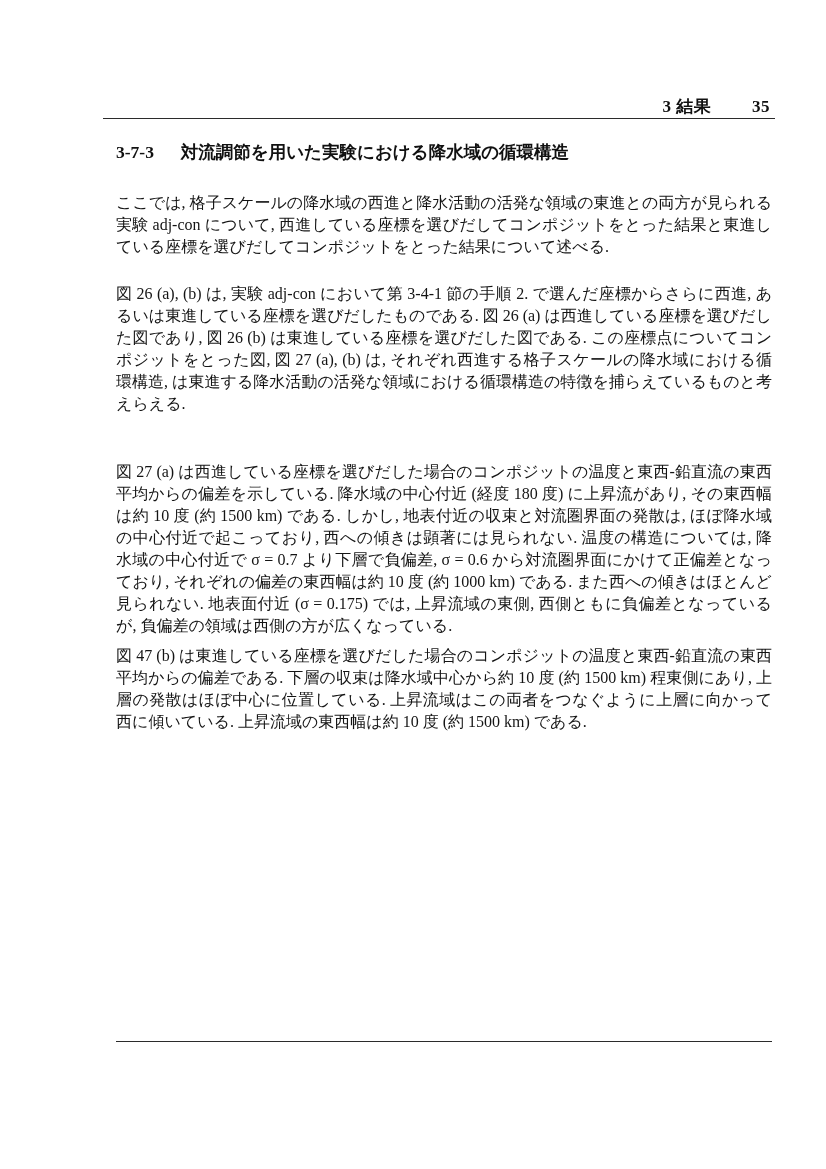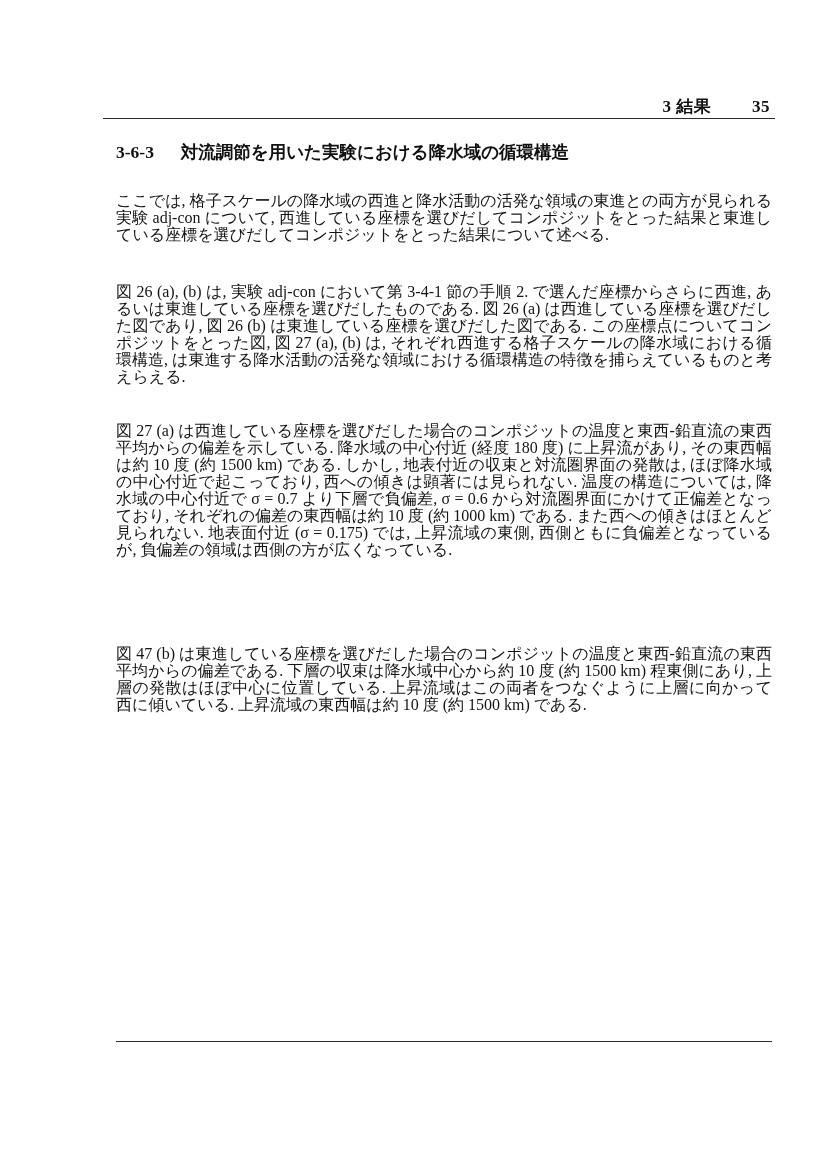--- a/index.html
+++ b/index.html
@@ -57,27 +57,27 @@
   .section-heading .section-number {
     margin-right: 22px;
     font-family: "Liberation Serif", "DejaVu Serif", serif;
   }
   .body-para {
     position: absolute;
     left: 116px;
     width: 656px;
     margin: 0;
     font-size: 16px;
-    line-height: 17px;
+    line-height: 22px;
     text-align: justify;
     color: #141414;
   }
   .para-1 { top: 192px; }
   .para-2 { top: 283px; }
-  .para-3 { top: 422px; }
+  .para-3 { top: 461px; }
   .para-4 { top: 645px; }
   .footer-rule {
     position: absolute;
     top: 1041px;
     left: 116px;
     width: 656px;
     height: 0;
     border-top: 1.8px solid #2b2b2b;
   }
 </style>
@@ -88,21 +88,21 @@
 
   <div class="running-header">
     <span class="chapter-number">3</span>
     <span class="chapter-title">結果</span>
     <span class="page-number">35</span>
   </div>
 
   <div class="header-rule"></div>
 
   <h2 class="section-heading">
-    <span class="section-number">3-6-3</span>
+    <span class="section-number">3-7-3</span>
     <span class="section-title">対流調節を用いた実験における降水域の循環構造</span>
   </h2>
 
   <p class="body-para para-1">ここでは, 格子スケールの降水域の西進と降水活動の活発な領域の東進との両方が見られる実験 adj-con について, 西進している座標を選びだしてコンポジットをとった結果と東進している座標を選びだしてコンポジットをとった結果について述べる.</p>
 
   <p class="body-para para-2">図 26 (a), (b) は, 実験 adj-con において第 3-4-1 節の手順 2. で選んだ座標からさらに西進, あるいは東進している座標を選びだしたものである. 図 26 (a) は西進している座標を選びだした図であり, 図 26 (b) は東進している座標を選びだした図である. この座標点についてコンポジットをとった図, 図 27 (a), (b) は, それぞれ西進する格子スケールの降水域における循環構造, は東進する降水活動の活発な領域における循環構造の特徴を捕らえているものと考えらえる.</p>
 
   <p class="body-para para-3">図 27 (a) は西進している座標を選びだした場合のコンポジットの温度と東西-鉛直流の東西平均からの偏差を示している. 降水域の中心付近 (経度 180 度) に上昇流があり, その東西幅は約 10 度 (約 1500 km) である. しかし, 地表付近の収束と対流圏界面の発散は, ほぼ降水域の中心付近で起こっており, 西への傾きは顕著には見られない. 温度の構造については, 降水域の中心付近で σ = 0.7 より下層で負偏差, σ = 0.6 から対流圏界面にかけて正偏差となっており, それぞれの偏差の東西幅は約 10 度 (約 1000 km) である. また西への傾きはほとんど見られない. 地表面付近 (σ = 0.175) では, 上昇流域の東側, 西側ともに負偏差となっているが, 負偏差の領域は西側の方が広くなっている.</p>
 
   <p class="body-para para-4">図 47 (b) は東進している座標を選びだした場合のコンポジットの温度と東西-鉛直流の東西平均からの偏差である. 下層の収束は降水域中心から約 10 度 (約 1500 km) 程東側にあり, 上層の発散はほぼ中心に位置している. 上昇流域はこの両者をつなぐように上層に向かって西に傾いている. 上昇流域の東西幅は約 10 度 (約 1500 km) である.</p>

